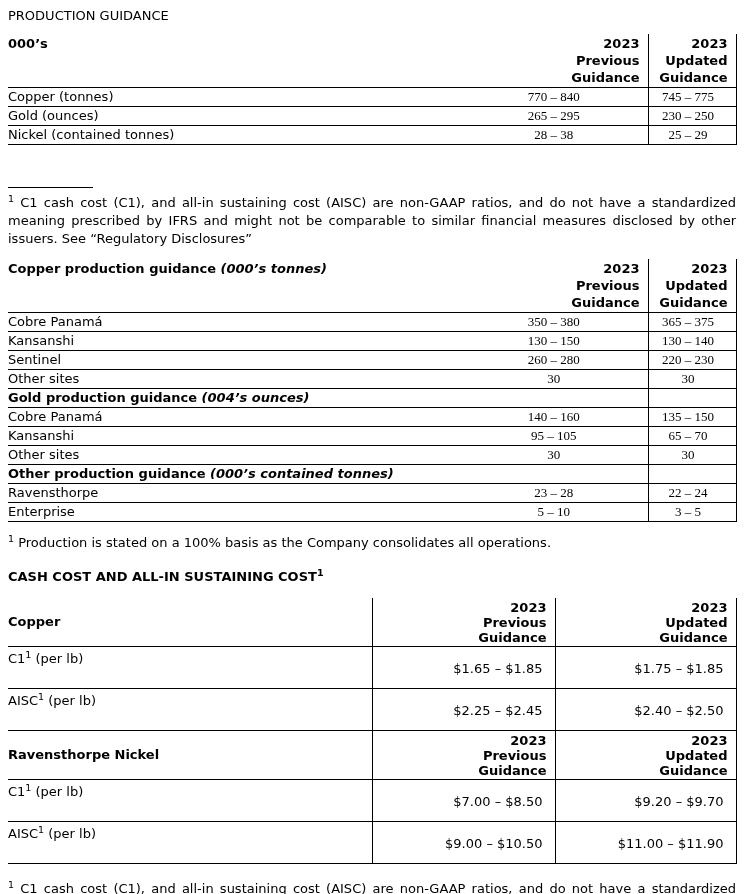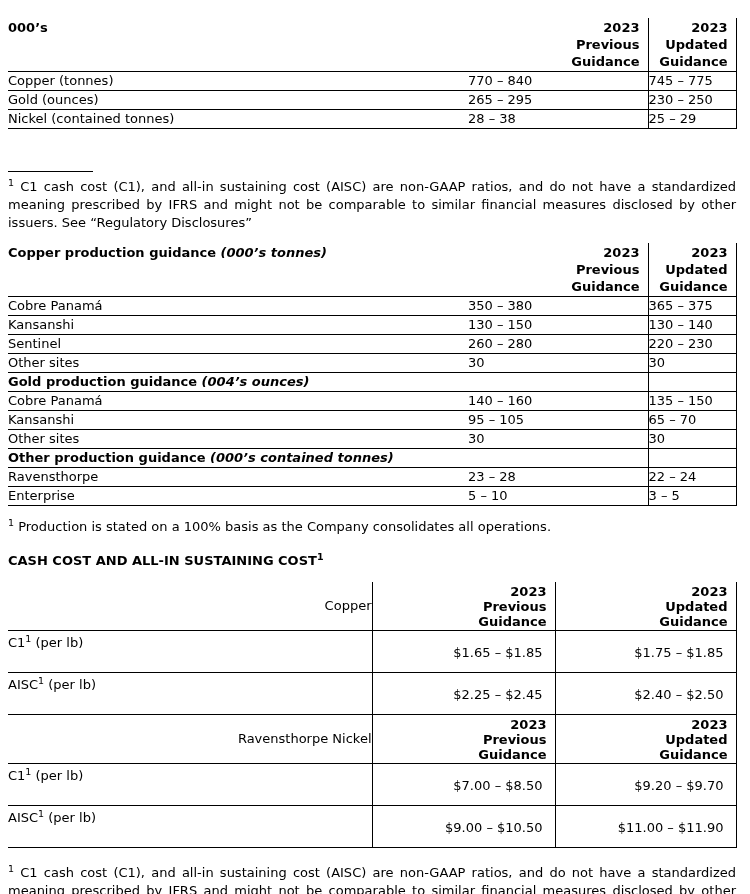--- a/index.html
+++ b/index.html
@@ -36,42 +36,42 @@
     overflow: hidden;
   }
   
   .vb { border-left: 1px solid #000000; }
   .vr { border-right: 1px solid #000000; }
 
   
   #table1 { margin-top: 10px; }
   #table2 { margin-top: 11px; }
   .lbl  { padding: 2px 0; line-height: 14px; }
-  .num  { padding: 2px 8px 2px 0; line-height: 14px; text-align: left; }
+  .num  { padding: 2px 8px 2px 0; line-height: 14px; text-align: center; font-family: Liberation Serif, serif; }
   .colhdr {
     font-weight: bold;
     text-align: right;
     white-space: pre-line;
     line-height: 17px;
     padding: 1px 8px 1px 0;
   }
   .hdrlbl { font-weight: bold; line-height: 16px; padding-top: 2px; }
   .seclbl { font-weight: bold; }
   .secunit { font-style: italic; text-align: center; }
 
   
   #table3 { margin-top: 13px; }
   .colhdr3 {
     font-weight: bold;
     text-align: right;
     white-space: pre-line;
     line-height: 15px;
     padding: 2px 8px 1px 0;
   }
-  .grplbl { font-weight: normal; vertical-align: middle; line-height: 16px; text-align: right; }
+  .grplbl { font-weight: bold; vertical-align: middle; line-height: 16px; }
   .lbl3 { padding: 4px 0 21px 0; line-height: 16px; }
   .num3 { padding: 5px 12px 3px 0; line-height: 15px; text-align: right; vertical-align: middle; }
 
   
   .rule {
     width: 85px; height: 0;
     border-top: 1px solid #000000;
     margin: 42px 0 6px 0;
   }
   .footnote {
@@ -81,20 +81,21 @@
     width: 728px;
   }
   #footnote2 { margin-top: 12px; text-align: left; }
   #footnote3 { margin-top: 16px; }
 </style>
 </head>
 <body>
 
 <div class="page">
 
+  <p class="title" id="title1">PRODUCTION GUIDANCE</p>
 
   <table id="table1">
     <colgroup>
         <col style="width:460px">
         <col style="width:180px">
         <col style="width:88px">
       </colgroup>
     <tbody>
         <tr>
       <td class="hdrlbl">000’s</td>

